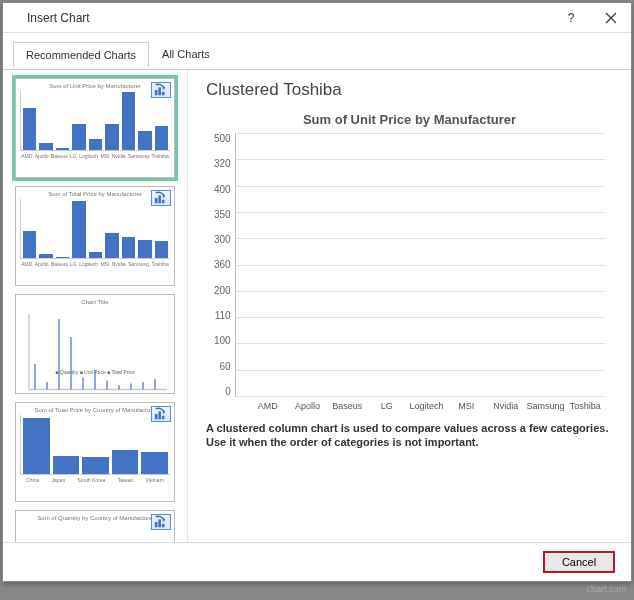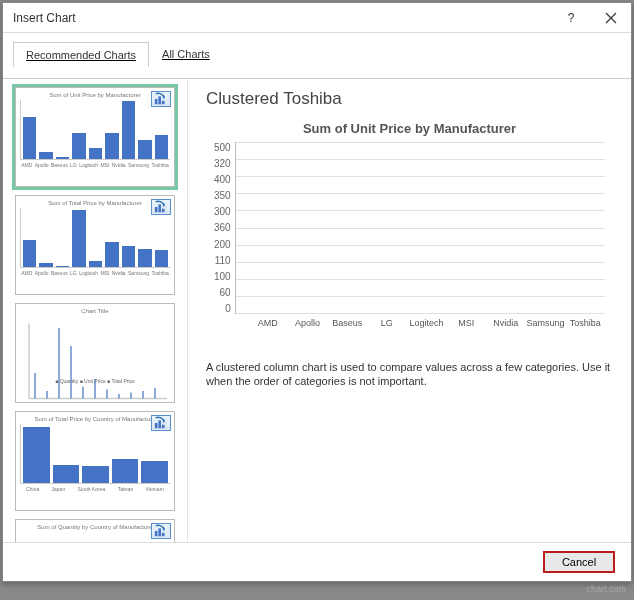--- a/index.html
+++ b/index.html
@@ -1,50 +1,50 @@
 <!DOCTYPE html>
 <html><head>
 <meta charset="utf-8">
 <style>
 * { box-sizing: border-box; margin: 0; padding: 0; }
 body { font-family: "Segoe UI", Tahoma, sans-serif; font-size: 12px; background: #888; width: 634px; height: 600px; overflow: hidden; }
 .dialog { position: absolute; left: 2px; top: 2px; width: 630px; height: 580px; background: #fff; border: 1px solid #888; box-shadow: 0 2px 6px rgba(0,0,0,0.3); display: flex; flex-direction: column; }
-.titlebar { background: #fff; height: 30px; display: flex; align-items: center; padding-left: 10px; border-bottom: 1px solid #ddd; }
+.titlebar { background: #fff; height: 30px; display: flex; align-items: center; padding-left: 24px; border-bottom: 1px solid #ddd; }
 .titlebar .title { flex: 1; font-size: 12px; color: #333; }
 .titlebar .tb-btn { width: 40px; height: 28px; display: flex; align-items: center; justify-content: center; color: #333; cursor: pointer; }
-.tabs { display: flex; padding: 8px 10px 12px 10px; border-bottom: 1px solid #ccc; font-size: 11px; text-decoration: underline; }
+.tabs { display: flex; padding: 8px 10px 3px 10px; border-bottom: 1px solid #ccc; font-size: 11px; }
 .tab { padding: 6px 12px; border: 1px solid transparent; border-bottom: none; cursor: pointer; color: #333; }
 .tab.active { border-color: #ccc; background: #fff; position: relative; top: 1px; }
 .body { flex: 1; display: flex; overflow: hidden; }
 .thumbs { width: 185px; border-right: 1px solid #e5e5e5; padding: 8px 6px; overflow-y: auto; }
 .thumb { width: 160px; height: 100px; border: 1px solid #bbb; margin: 0 auto 8px auto; background: #fff; position: relative; font-size: 6px; color: #666; padding: 4px 4px 4px 4px; cursor: pointer; }
 .thumb.selected { outline: 3px solid #76c8a4; }
 .thumb .t-title { text-align: center; font-size: 6px; margin-bottom: 2px; color: #777; }
 .thumb .t-icon { position: absolute; right: 3px; top: 3px; width: 20px; height: 16px; border: 1px solid #5c8fcf; background: linear-gradient(#eaf2fb,#dbe8f7); display: flex; align-items:center; justify-content:center; }
 .thumb .t-icon svg { width: 14px; height: 14px; }
 .thumb .mini { display:flex; align-items:flex-end; height:60px; gap:3px; padding:0 2px; border-left:1px solid #ccc; border-bottom:1px solid #ccc;}
 .thumb .mini .b { flex:1; background:#4472c4; }
 .thumb .xlabels { display:flex; justify-content: space-around; font-size:5px; color:#777; margin-top:2px;}
 .thumb .legend { text-align:center; font-size:5px; margin-top:2px; color:#666;}
 .thumb .mini.line { position:relative; }
 .thumb .mini.line svg { position:absolute; inset:0; }
 .preview { flex: 1; padding: 10px 18px; display:flex; flex-direction:column; overflow:hidden;}
 .preview h2 { font-size: 17px; font-weight: normal; color: #444; margin-bottom: 6px;}
 .chart-area { border: 0; padding: 6px 8px 8px 8px; }
 .chart-title { text-align:center; font-size: 13px; font-weight: bold; color: #555; margin-bottom: 6px;}
-.chart { display:flex; height: 172px; }
+.chart { display:flex; height: 264px; }
 .yaxis { display:flex; flex-direction:column; justify-content:space-between; align-items:flex-end; padding-right:4px; font-size:10px; color:#666; }
 .plot { flex:1; position:relative; border-left:1px solid #bbb; border-bottom:1px solid #bbb; }
 .grid { position:absolute; left:0; right:0; border-top:1px solid #e0e0e0; }
 .bars { position:absolute; inset:0; display:flex; align-items:flex-end; padding:0 4px; gap:6px;}
 .bar-slot { flex:1; display:flex; justify-content:center; align-items:flex-end; }
 .bar { width: 60%; background:#4472c4; }
 .xaxis { display:flex; padding-left:34px; font-size:9px; color:#555; margin-top:4px;}
 .xaxis .xl { flex:1; text-align:center; }
-.desc { font-size: 11px; color: #333; margin-top: 24px; line-height: 1.3;}
+.desc { font-size: 11px; color: #333; margin-top: 2px; line-height: 1.3; font-weight: bold;}
 .footer { padding: 8px 16px; display:flex; justify-content:flex-end; gap:8px; border-top:1px solid #ddd;}
 .btn { min-width: 72px; padding: 3px 12px; font-size: 11px; border:2px solid #b91c1c; background: #e8e8e8; cursor:pointer; }
 .btn.primary { border:2px solid #5b9bd5; background: #e8e8e8; }
 .wm { position:fixed; right:8px; bottom:6px; font-size:9px; color:#aaa; }
 .thumbs::-webkit-scrollbar{width:14px;} .thumbs::-webkit-scrollbar-thumb{background:#ccc;}
 </style>
 </head>
 <body>
 
 <div class="dialog">

